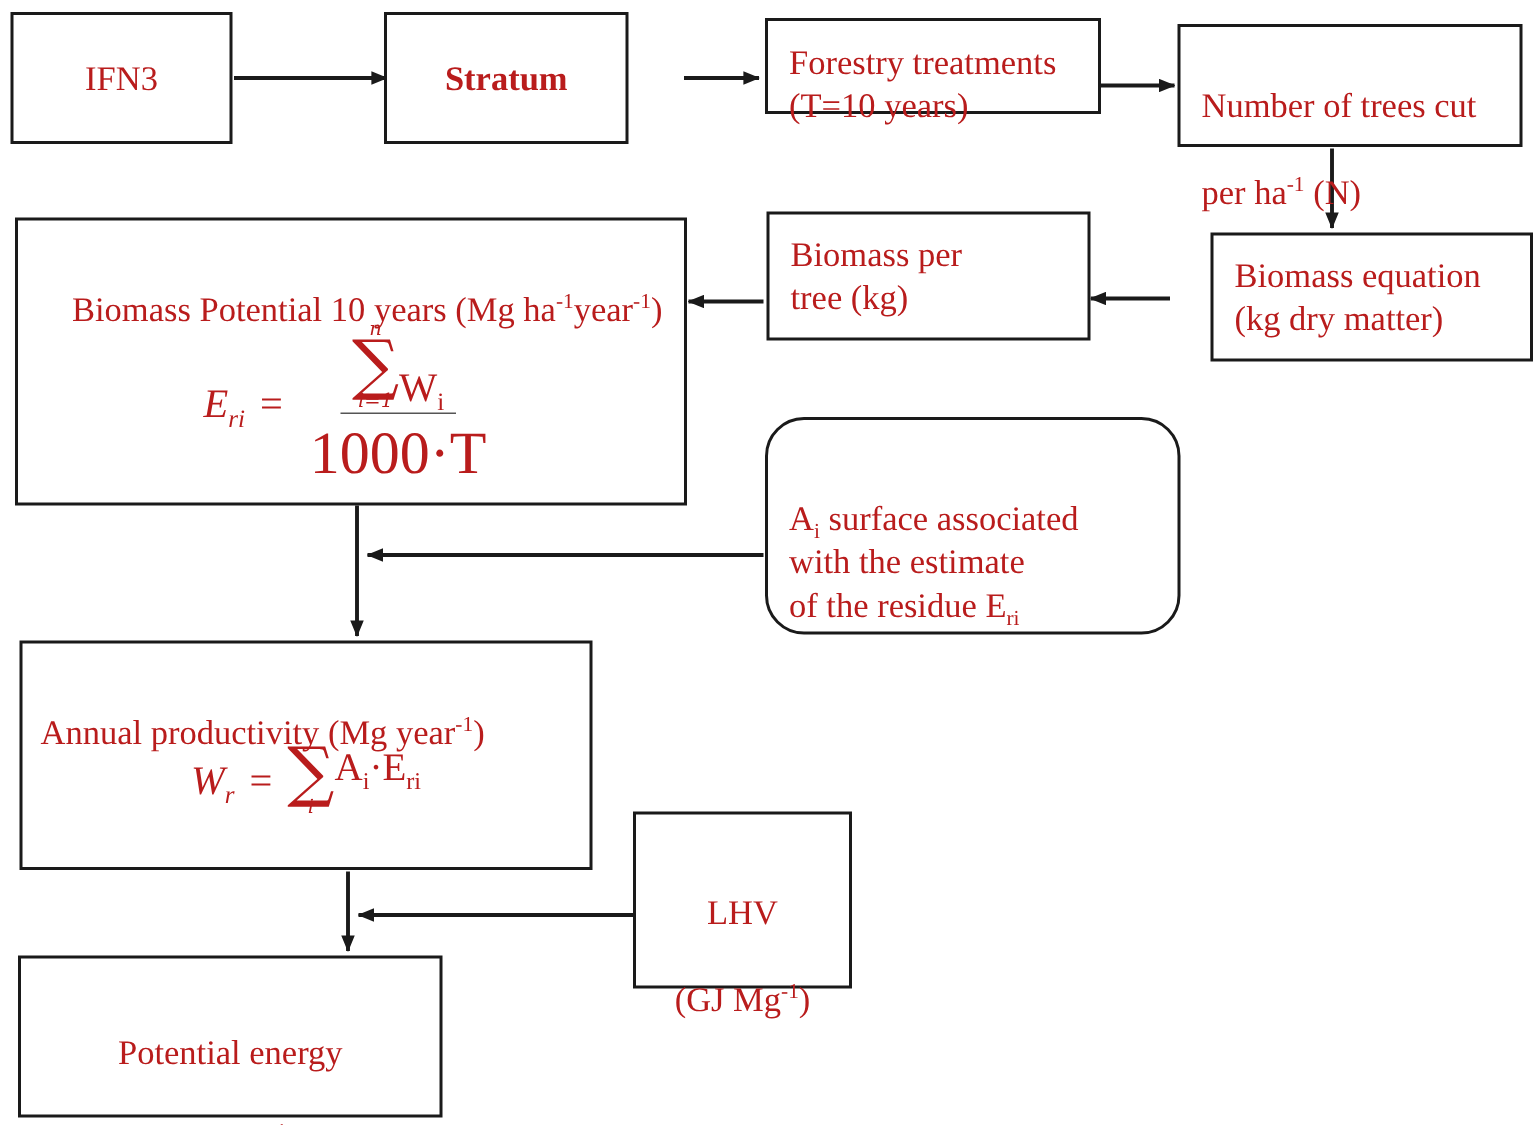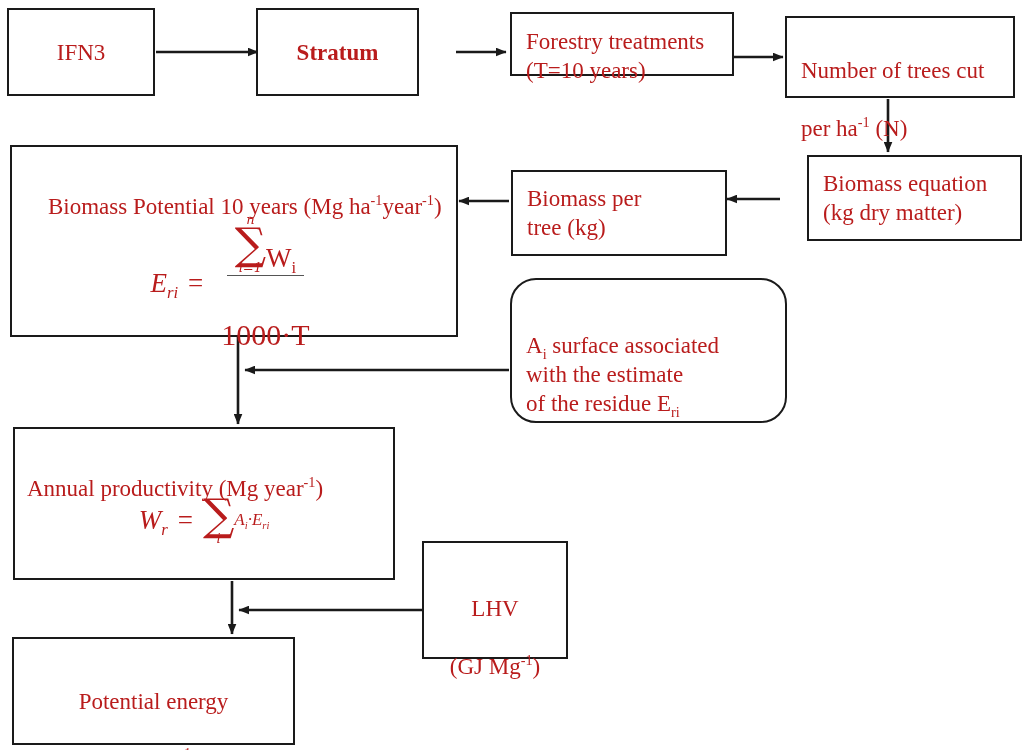--- a/index.html
+++ b/index.html
@@ -64,40 +64,39 @@
     vertical-align: middle;
   }
   .frac .num {
     padding: 0 8px 1px 8px;
     border-bottom: 1.6px solid #555;
     display: flex;
     align-items: flex-end;
   }
   .frac .den {
     padding: 2px 8px 0 8px;
-    font-size: 30px;
-    margin-top: 40px;
+    font-size: 40px;
   }
   .bigsum {
     display: inline-flex;
     flex-direction: column;
     align-items: center;
     line-height: 0.84;
     font-family: "DejaVu Serif", serif;
   }
   .bigsum .lim {
     font-size: 13px;
     font-style: italic;
   }
   .bigsum .sigma {
     font-size: 44px;
     font-weight: 500;
   }
   .sumwrap { display: inline-flex; align-items: center; }
-  .sumwrap .rhs { font-style: italic; font-size: 17px; align-self: flex-start; margin-top: 13px;}
+  .sumwrap .rhs { font-size: 26px; align-self: flex-start; }
 </style>
 </head>
 <body>
 
 <div id="canvas">
 
   <svg class="wires" viewBox="0 0 1024 750">
     <defs>
       <marker id="ah" markerWidth="11" markerHeight="9" refX="10.4" refY="4.5" orient="auto" markerUnits="userSpaceOnUse">
         <path d="M0,0 L11,4.5 L0,9 z" fill="#1a1a1a"></path>
@@ -162,21 +161,21 @@
             <span class="sigma">∑</span>
             <span class="lim">i=1</span>
           </span>
           <span class="rhs" style="margin-top:6px;"><span>W</span><sub>i</sub></span>
         </span>
         <span class="den" style="font-style:normal;">1000·T</span>
       </span>
     </div>
   </div>
 
-  <div class="node leftal" style="left:511px; top:170px; width:216px; height:86px;">
+  <div class="node leftal" style="left:511px; top:141px; width:216px; height:86px;">
     <div class="txt" style="top:13px;">Biomass per
 tree (kg)</div>
   </div>
 
   <div class="node leftal" style="left:807px; top:155px; width:215px; height:86px;padding-left:31px;">
     <div class="txt" style="top:13px;">Biomass equation
 (kg dry matter)</div>
   </div>
 
   <div class="node leftal" style="left:510px; top:278px; width:277px; height:145px;border-radius:26px;">

